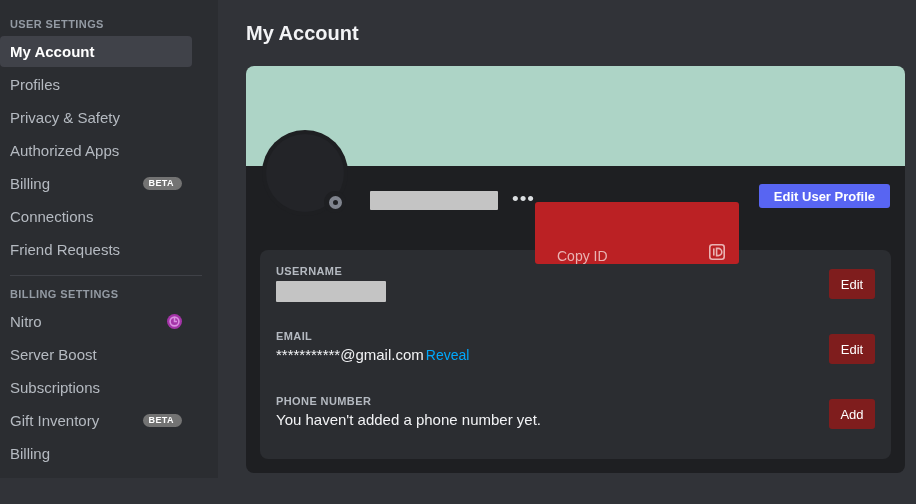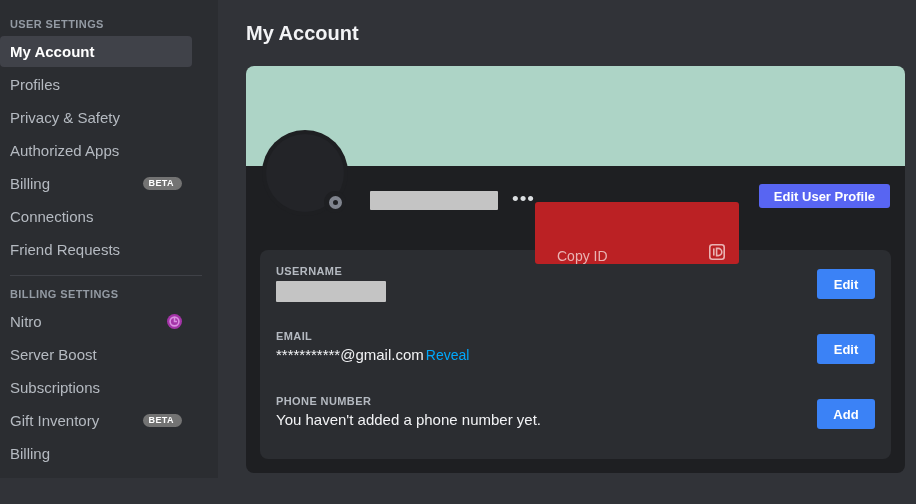--- a/index.html
+++ b/index.html
@@ -259,27 +259,27 @@
     color: #00a8fc;
     font-size: 14px;
     cursor: pointer;
     margin-left: 2px;
   }
 
   .field-btn {
     position: absolute;
     right: 0;
     top: 4px;
-    background: #3b82f6;
+    background: #7f1d1d;
     color: #ffffff;
     font-size: 13px;
-    font-weight: bold;
+    font-weight: normal;
     border: none;
     border-radius: 3px;
-    width: 58px;
+    width: 46px;
     height: 30px;
     cursor: pointer;
     font-family: "Liberation Sans", sans-serif;
   }
 </style>
 </head>
 <body>
 
 <nav class="sidebar">
 

